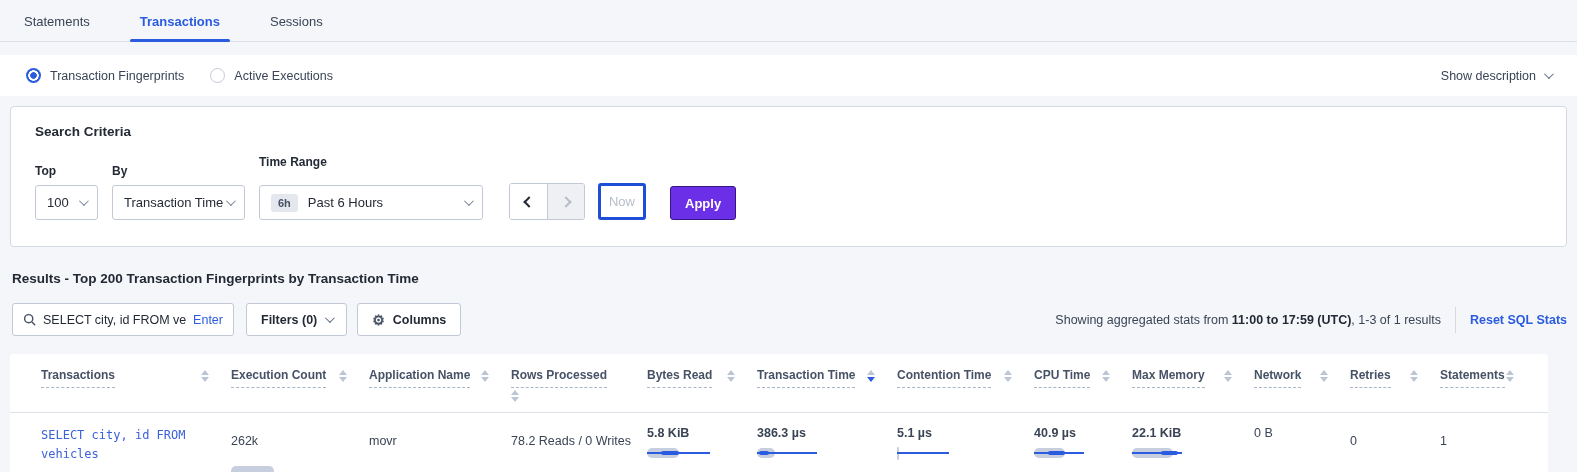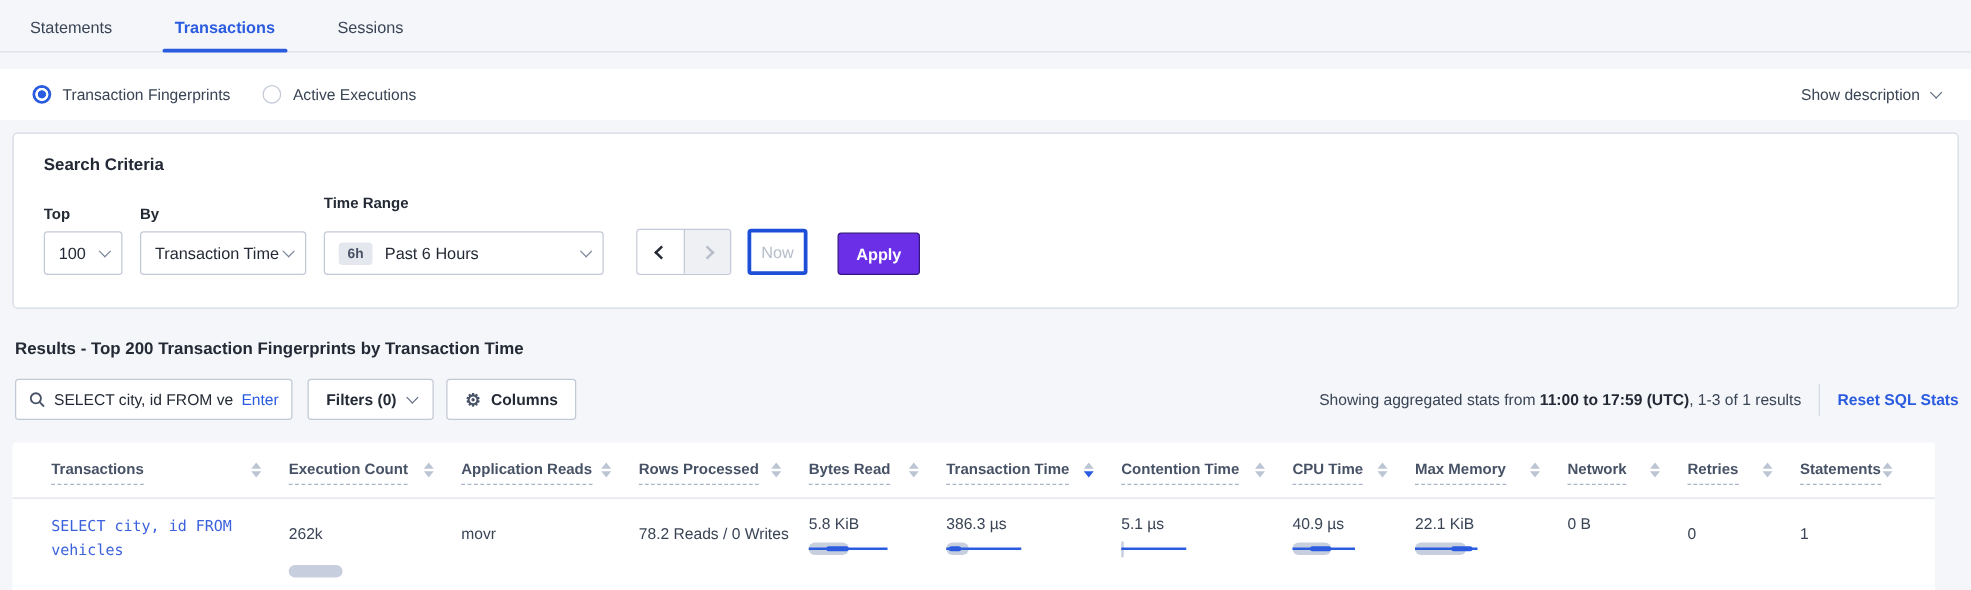--- a/index.html
+++ b/index.html
@@ -65,31 +65,31 @@
   .th { display:flex; align-items:flex-start; justify-content:space-between; padding-right:22px; font-size:12px; font-weight:700; color:#475266; }
   .th-label { border-bottom:1.5px dashed #A9B4C6; padding-bottom:4px; line-height:1.25; }
   .sort { display:flex; flex-direction:column; gap:2px; margin-top:2px; cursor:pointer; flex:0 0 auto; }
   .tri-up   { width:0; height:0; border-left:4px solid transparent; border-right:4px solid transparent; border-bottom:5px solid #BCC5D4; }
   .tri-down { width:0; height:0; border-left:4px solid transparent; border-right:4px solid transparent; border-top:5px solid #BCC5D4; }
   .tri-down.active { border-top-color:#2B5CE0; }
   .thead { padding-bottom:10px; border-bottom:1px solid #DDE1E8; }
   .trow { padding-top:13px; padding-bottom:15px; border-bottom:1px solid #DDE1E8; }
   .table-foot { height:18px; }
 
-  .c0 { width:190px; } .c1 { width:138px; } .c2 { width:142px; } .c3 { width:136px; }
+  .c0 { width:190px; } .c1 { width:138px; } .c2 { width:142px; } .c3 { width:136px;flex-direction:column; }
   .c4 { width:110px; } .c5 { width:140px; } .c6 { width:137px; } .c7 { width:98px; }
   .c8 { width:122px; } .c9 { width:96px; } .c10 { width:90px; } .c11 { width:96px; }
 
   .td { font-size:12.5px; color:#394455; padding-right:16px; }
   .sql-link { font-family:"DejaVu Sans Mono", monospace; font-size:12px; color:#3B61DD; line-height:1.6; cursor:pointer; }
   .count-cell { display:flex; align-items:flex-start; gap:18px; padding-top:8px;flex-direction:column; }
   .plain-cell { padding-top:8px; }
   .gray-pill { height:10px; border-radius:5px; background:#C7CEDE; }
 
-  .metric-val { font-size:12.5px; color:#394455; }
+  .metric-val { font-size:12.5px; color:#394455;font-weight:bold; }
   .barchart { position:relative; height:13px; margin-top:7px; }
   .bar-track { position:absolute; left:0; top:5px; height:2px; background:#2B5CE0; }
   .bar-gray { position:absolute; left:0; top:1px; height:10px; border-radius:5px; background:#C7CEDE; }
   .bar-seg { position:absolute; top:4px; height:4px; background:#2B5CE0; border-radius:2px; }
 </style>
 </head>
 <body>
 
 <div class="tabbar">
   <div class="tab">Statements</div>
@@ -186,21 +186,21 @@
         </span>
       </div>
     <div class="th c1">
         <span class="th-label">Execution Count</span>
         <span class="sort">
           <i class="tri-up"></i>
           <i class="tri-down"></i>
         </span>
       </div>
     <div class="th c2">
-        <span class="th-label">Application Reads</span>
+        <span class="th-label">Application Name</span>
         <span class="sort">
           <i class="tri-up"></i>
           <i class="tri-down"></i>
         </span>
       </div>
     <div class="th c3">
         <span class="th-label">Rows Processed</span>
         <span class="sort">
           <i class="tri-up"></i>
           <i class="tri-down"></i>

